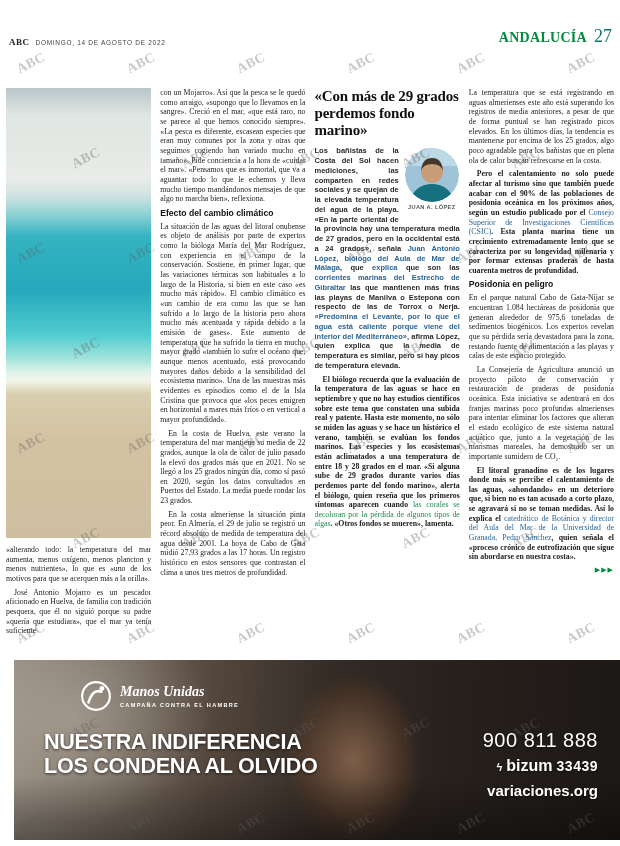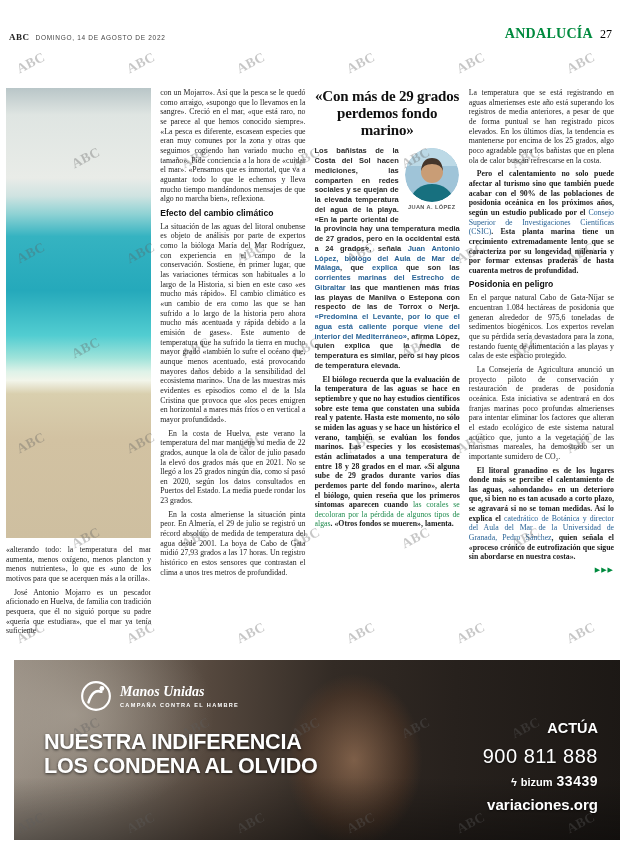--- a/index.html
+++ b/index.html
@@ -6,39 +6,39 @@
   .page{position:relative;width:620px;height:846px;background:#ffffff;overflow:hidden;
         font-family:"Liberation Serif",serif;color:#1c1c1c;margin:0 auto;}
 
   
   .mast{position:absolute;top:26px;left:9px;right:8px;display:flex;justify-content:space-between;align-items:flex-end;}
   .mast-left{display:flex;align-items:baseline;gap:6px;}
   .brand{font-weight:bold;font-size:9px;letter-spacing:.5px;color:#222;}
   .edate{font-family:"Liberation Sans",sans-serif;font-size:6.5px;letter-spacing:.7px;color:#444;}
   .mast-right{display:flex;align-items:baseline;gap:7px;}
   .section-title{font-weight:bold;font-size:14px;letter-spacing:.3px;margin-left:36px;}
-  .pagenum{font-size:12px;color:#000000;}
+  .pagenum{font-size:18px;color:#0f766e;}
 
   
   .article{position:absolute;top:88px;left:6px;width:608px;height:562px;
            display:grid;grid-template-columns:repeat(4,1fr);gap:9px;}
   .col{overflow:hidden;font-size:7.8px;line-height:1.24;text-align:justify;hyphens:auto;}
   .col p{margin:0 0 4px 0;text-indent:8px;}
   .col p.noindent{text-indent:0;}
   .subhead{font-family:"Liberation Sans",sans-serif;font-weight:bold;font-size:8.6px;
            margin:5px 0 3px 0;text-align:left;line-height:1.15;color:#111;}
 
   .beach-photo{width:100%;height:450px;margin-bottom:7px;
     background:linear-gradient(180deg,
       #b9c6c8 0%,#dfe5e2 6%,#e9ece8 20%,#cfe3e1 24%,#8fd2d4 28%,
       #35b3c1 33%,#25a9bb 45%,#52cdd1 55%,#9fe3da 60%,#ddf2e8 63%,
       #f2f5ea 65%,#d9cfae 68%,#d2c2a2 78%,#cebfa0 100%);}
 
   .pullquote{font-size:15px;font-weight:bold;line-height:1.12;letter-spacing:-.2px;
-             margin:0 0 8px 0;text-align:center;color:#101010;}
+             margin:0 0 8px 0;text-align:left;color:#101010;}
   .lead{font-family:"Liberation Sans",sans-serif;font-weight:bold;font-size:7.5px;
         line-height:1.3;color:#2b2b2b;}
   .seg-d{color:#2b2b2b;}
   .body-seg .seg-d{color:#1c1c1c;font-weight:bold;}
   .portrait-wrap{float:right;width:56px;margin:2px 0 3px 5px;text-align:center;display:block;}
   .portrait-wrap svg{display:block;margin:0 auto;border-radius:50%;}
   .portrait-caption{display:block;font-family:"Liberation Sans",sans-serif;font-size:5.6px;
                     font-weight:bold;color:#555;letter-spacing:.4px;margin-top:2px;}
   .continuation{text-align:right;font-size:7px;letter-spacing:1px;margin-top:2px;}
 
@@ -53,21 +53,21 @@
   .ad-logo-row{position:absolute;left:66px;top:20px;display:flex;gap:8px;align-items:center;}
   .ad-brand{font-family:"Liberation Serif",serif;font-style:italic;font-weight:bold;font-size:14px;line-height:1;}
   .ad-campaign{font-size:5.6px;letter-spacing:1.3px;margin-top:3px;font-weight:bold;}
   .ad-headline{position:absolute;left:30px;top:70px;font-weight:bold;font-size:22.5px;line-height:1.07;
                letter-spacing:-.3px;text-shadow:0 1px 3px rgba(0,0,0,.65);transform:scaleX(.96);transform-origin:left;}
   .ad-right{position:absolute;right:24px;top:60px;text-align:right;text-shadow:0 1px 2px rgba(0,0,0,.6);}
   .ad-cta{font-size:14.5px;font-weight:bold;line-height:1.12;}
   .ad-phone{font-size:20px;font-weight:normal;margin-top:9px;letter-spacing:.5px;}
   .ad-bizum{margin-top:5px;display:flex;justify-content:flex-end;align-items:baseline;gap:4px;font-weight:bold;}
   .bz-icon{font-size:11px;}
-  .bz-label{font-size:11px;text-transform:lowercase;}
+  .bz-label{font-size:16px;text-transform:lowercase;}
   .bz-code{font-size:14px;letter-spacing:.5px;}
   .ad-site{font-size:15px;font-weight:bold;margin-top:7px;}
 
   
   .wm-layer{position:absolute;inset:0;pointer-events:none;z-index:50;}
   .wm{position:absolute;font-family:"Liberation Serif",serif;font-weight:bold;font-size:13.5px;
       color:rgba(95,95,95,.35);transform:rotate(-27deg);letter-spacing:.5px;}
 </style>
 <style>.section-title{color:#008a3e}.continuation{color:#008a3e}.seg-b{color:#2a6496}.seg-g{color:#1e8a4c}</style></head>
 <body>
@@ -147,21 +147,20 @@
         <div class="ad-brand">Manos Unidas</div>
         <div class="ad-campaign">CAMPAÑA CONTRA EL HAMBRE</div>
       </div>
     </div>
     <div class="ad-headline">
       <div>NUESTRA INDIFERENCIA</div>
       <div>LOS CONDENA AL OLVIDO</div>
     </div>
     <div class="ad-right">
       <div class="ad-cta">
-        <div>ACTÚA</div>
       </div>
       <div class="ad-phone">900 811 888</div>
       <div class="ad-bizum">
         <span class="bz-icon">ϟ</span>
         <span class="bz-label">bizum</span>
         <span class="bz-code">33439</span>
       </div>
       <div class="ad-site">variaciones.org</div>
     </div>
   </div>

